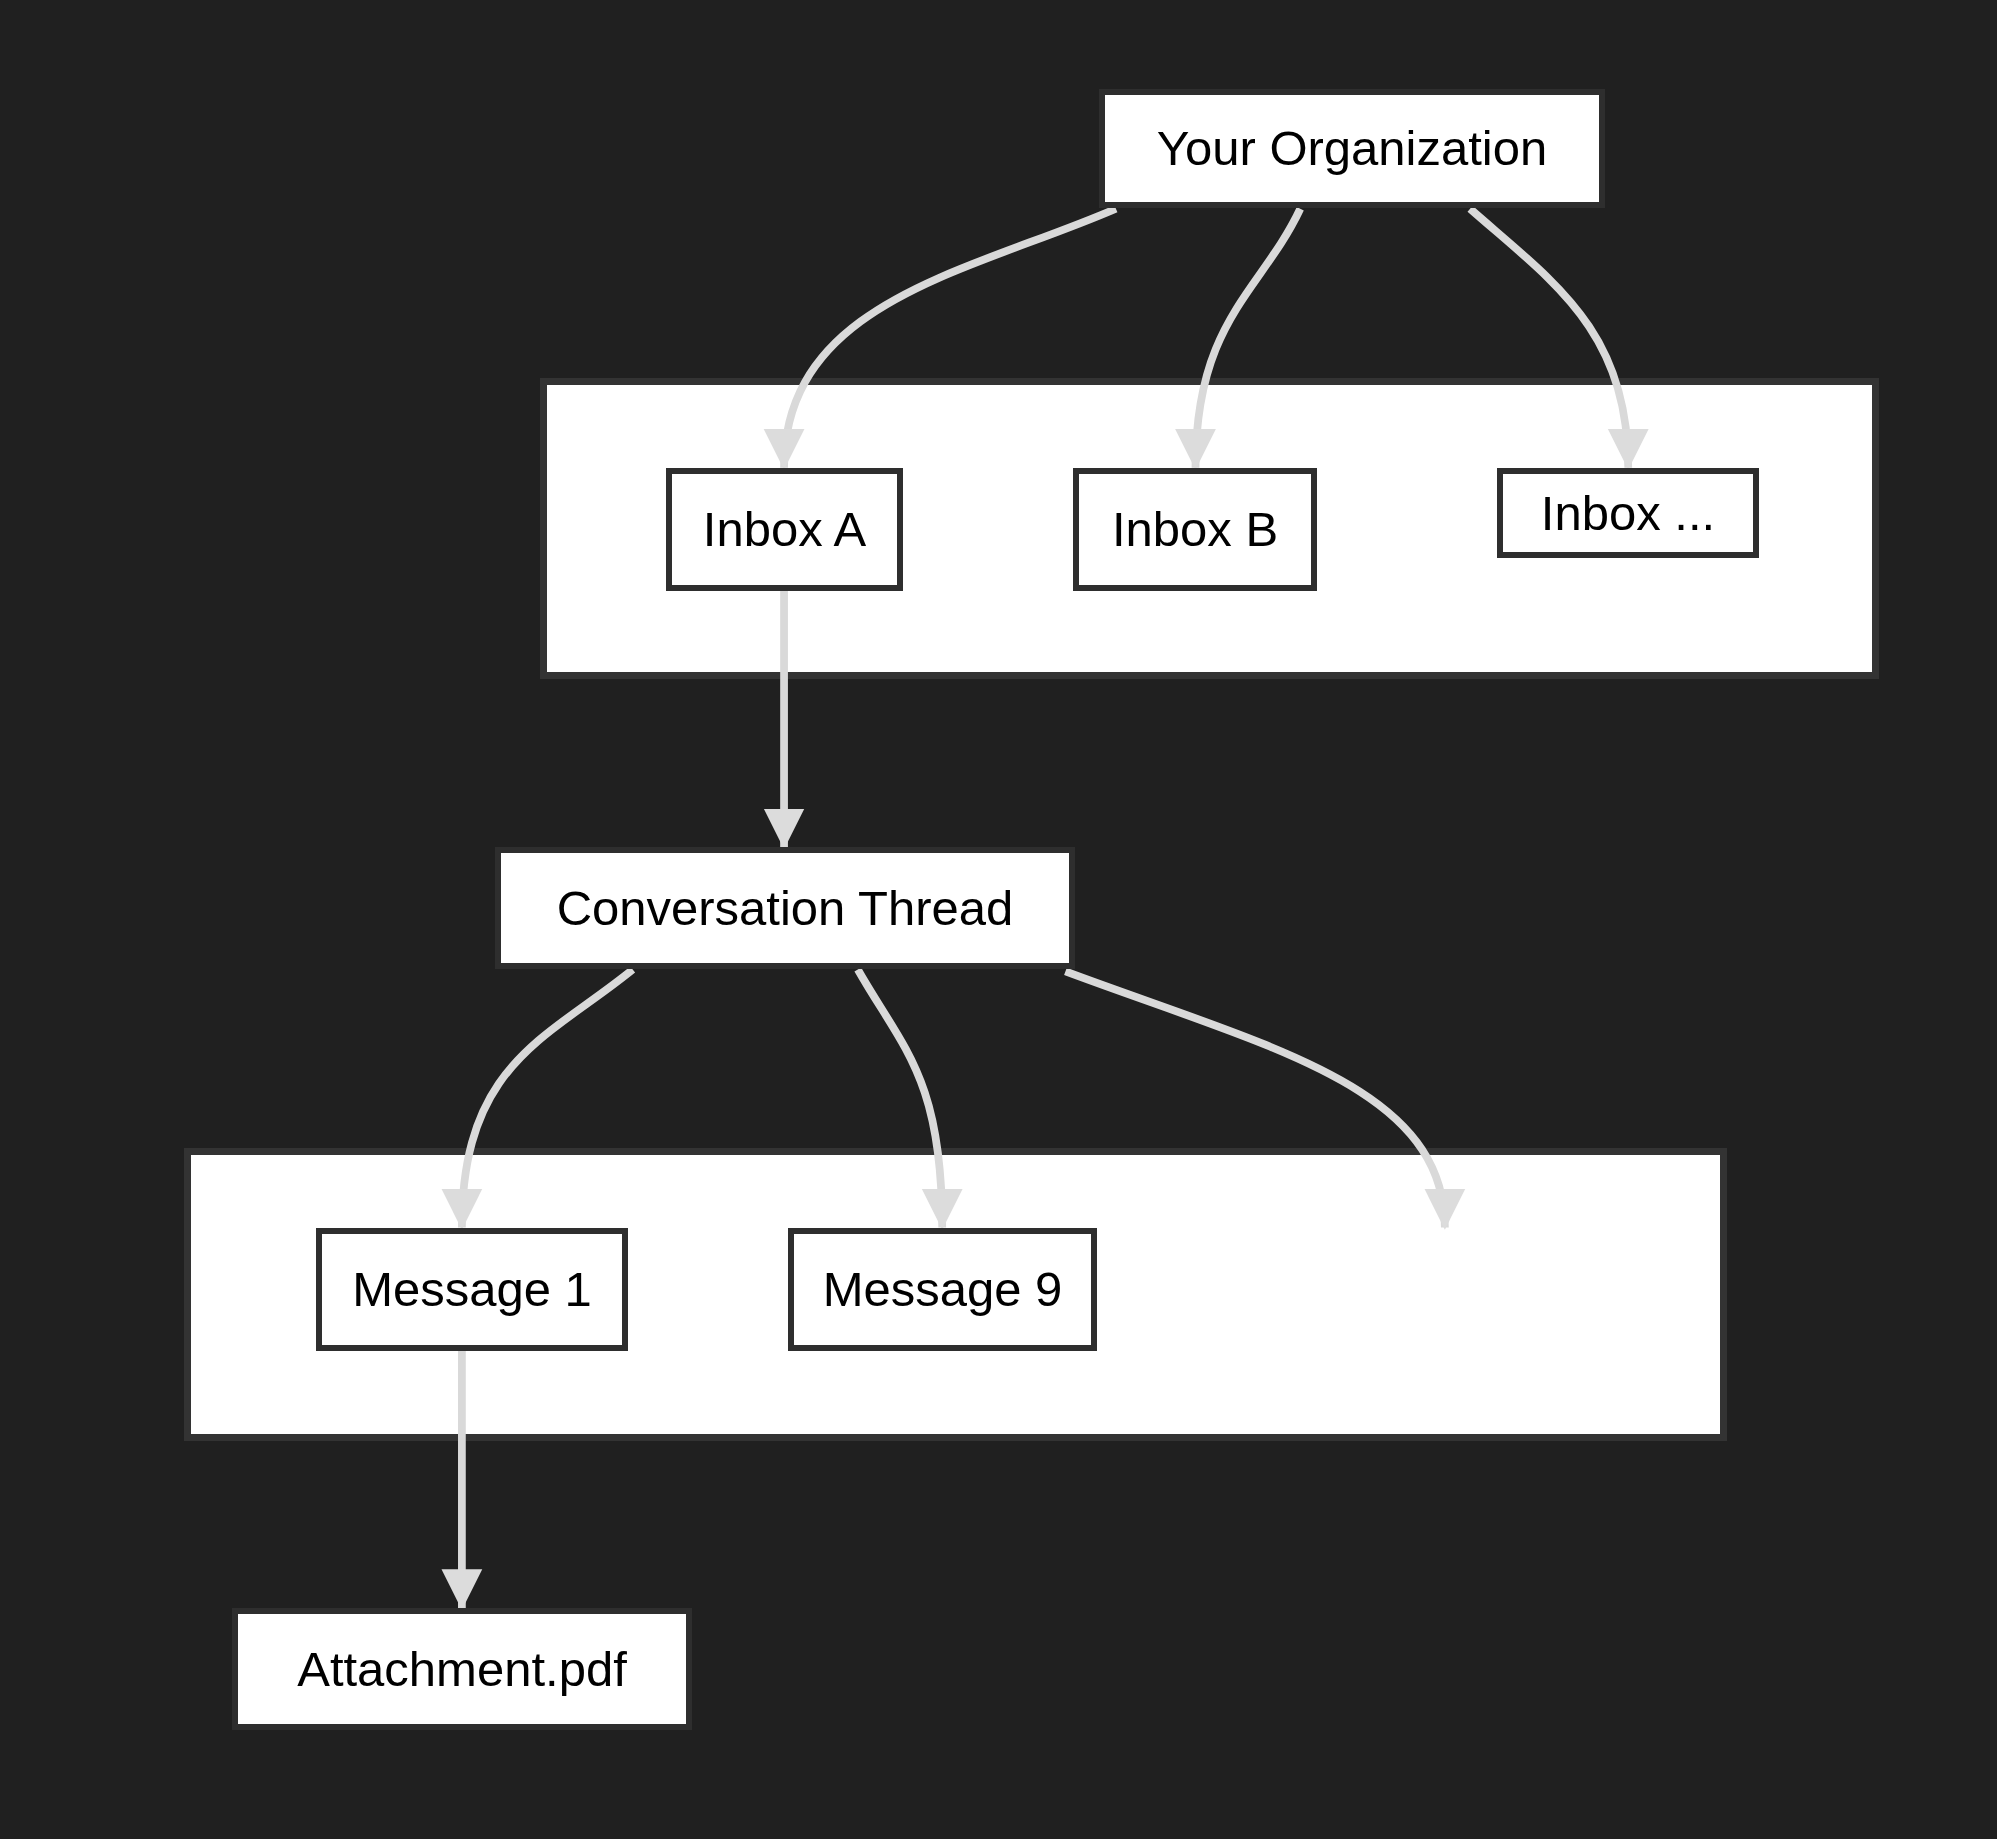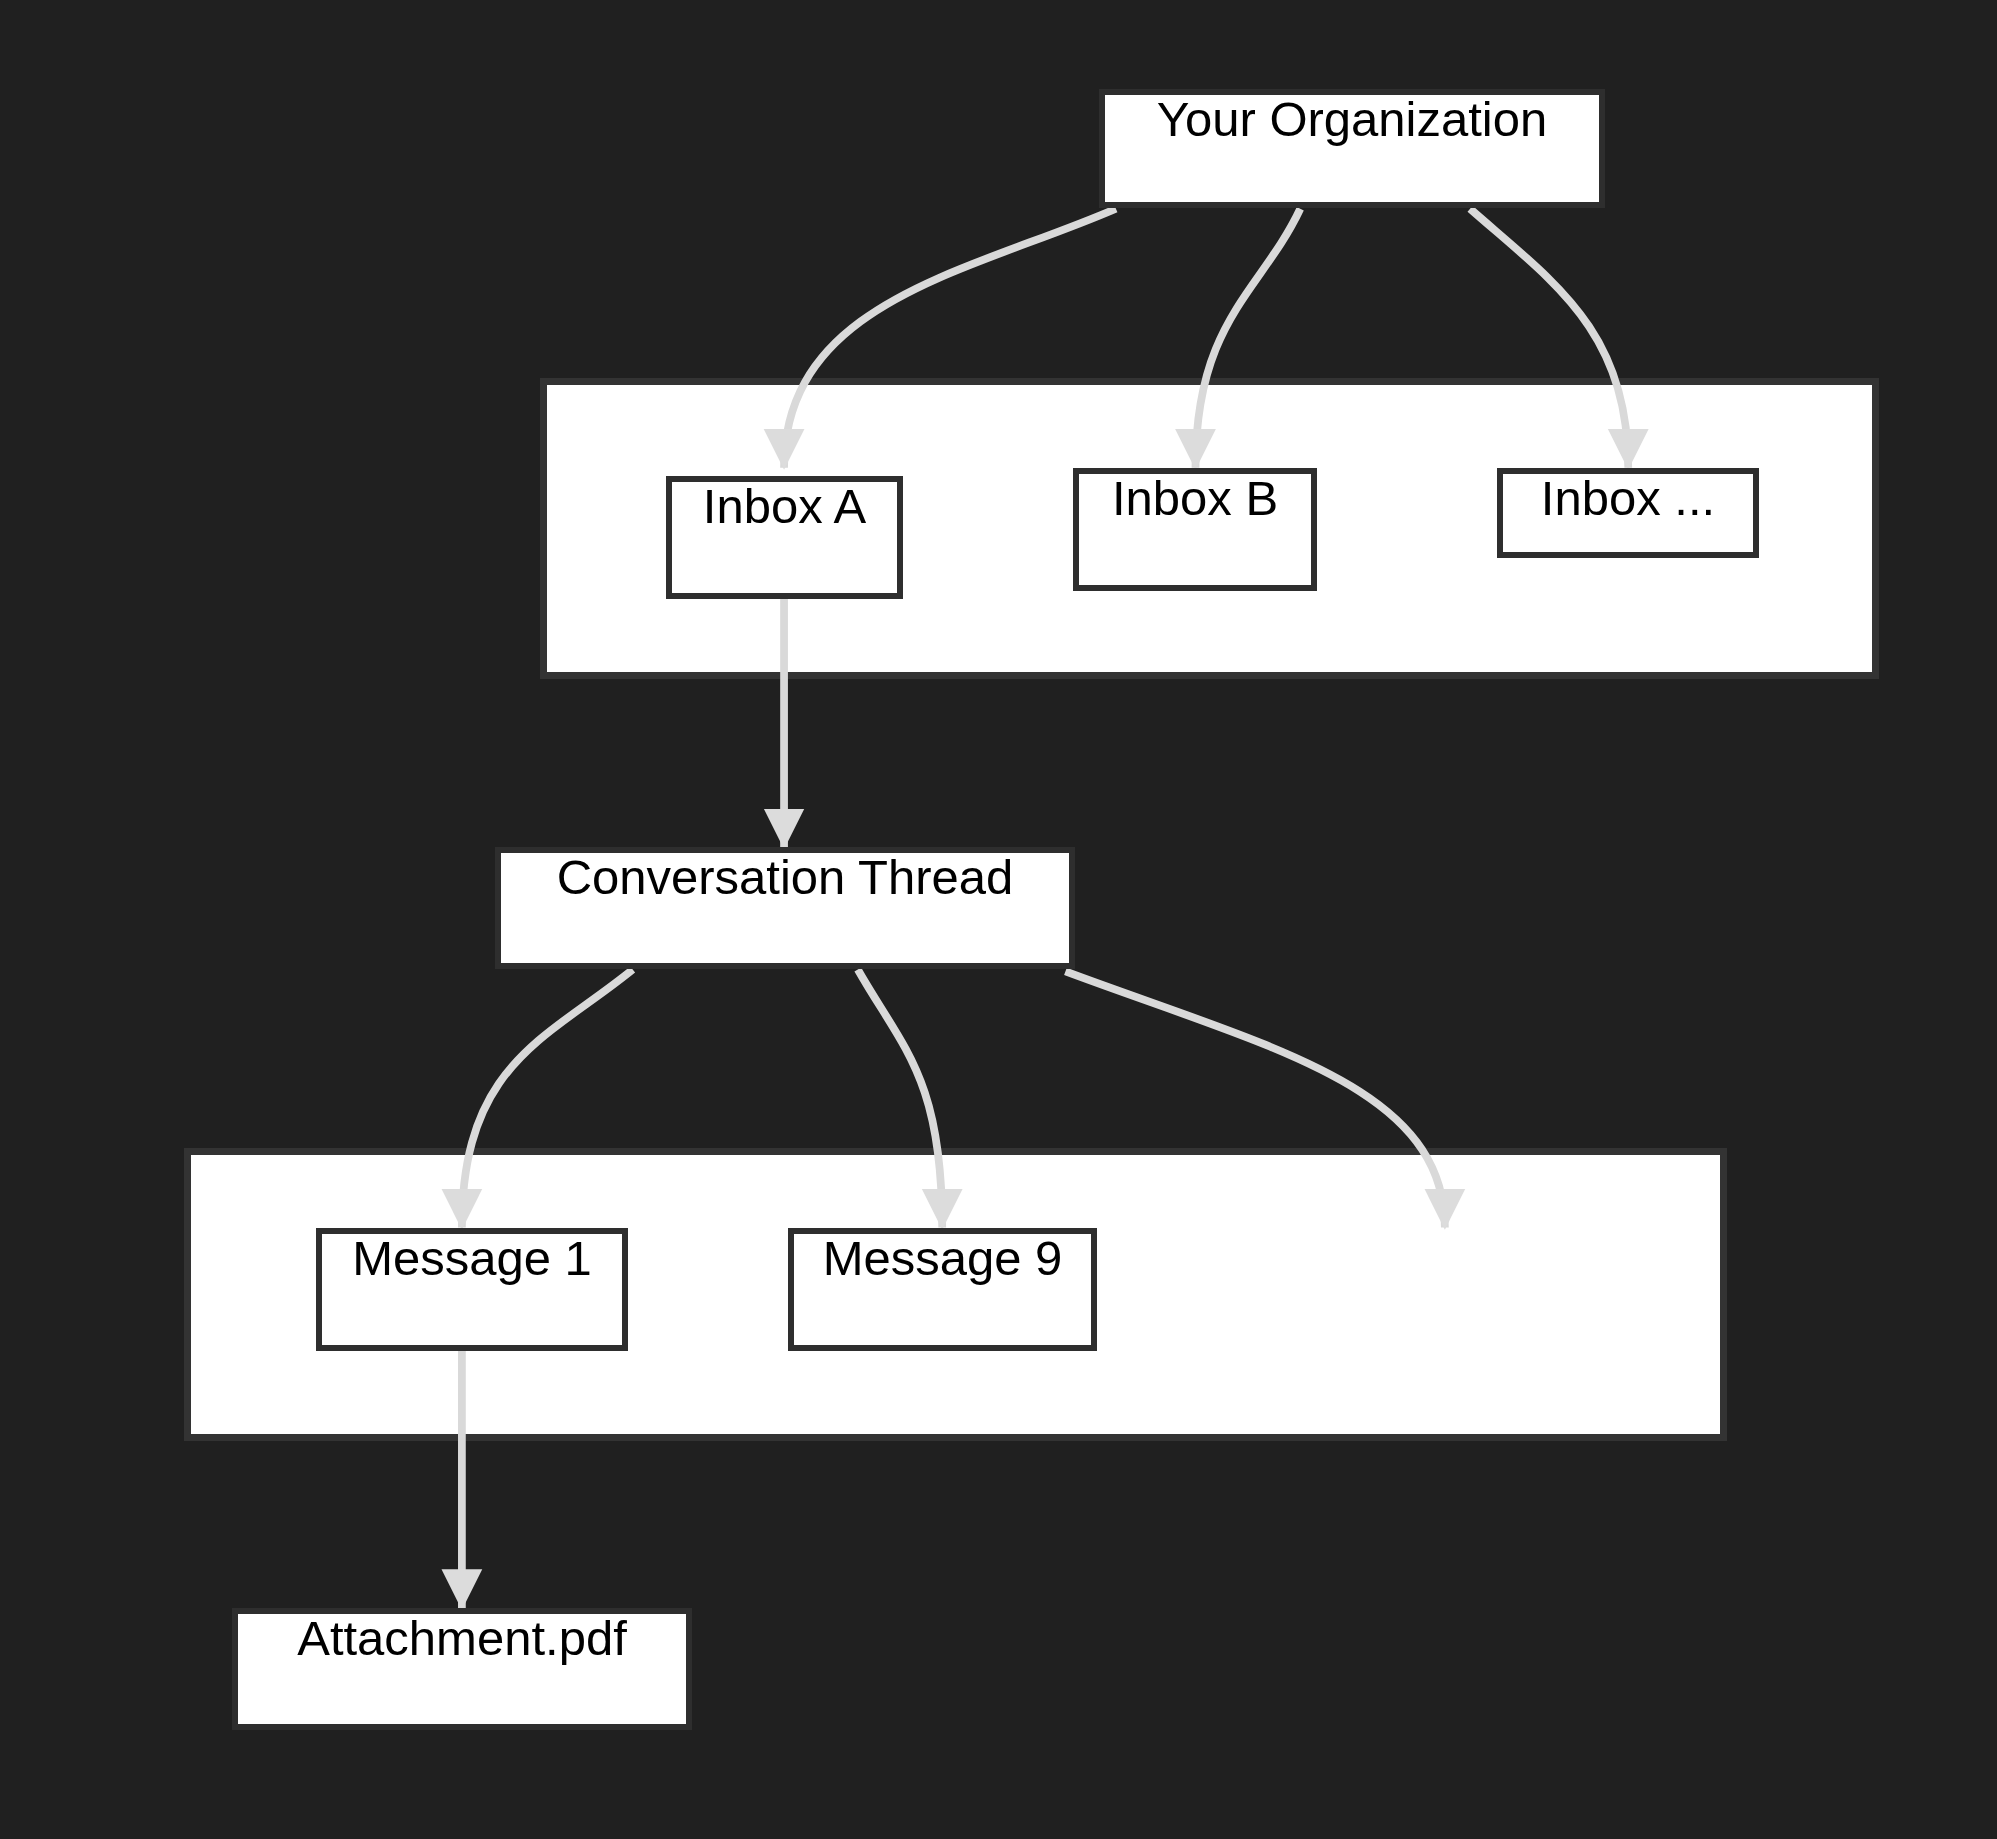--- a/index.html
+++ b/index.html
@@ -22,36 +22,36 @@
     position: absolute;
     left: 0; top: 0;
     z-index: 2;
   }
   .node {
     position: absolute;
     background: #ffffff;
     border: 6.8px solid #2e2e2e;
     box-sizing: border-box;
     display: flex;
-    align-items: flex-start;
+    align-items: center;
     justify-content: center;
     color: #000000;
     font-size: 49px;
     line-height: 1;
     z-index: 3;
     white-space: nowrap;
   }
   .edge {
     fill: none;
     stroke: #d9d9d9;
     stroke-width: 8px;
   }
   
   #n-your-org   { left: 1099px; top:   89px; width: 506px; height: 119px; }
-  #n-inbox-a    { left:  666px; top:  468px; width: 237px; height: 123px; margin-top: 8px; }
+  #n-inbox-a    { left:  666px; top:  468px; width: 237px; height: 123px; }
   #n-inbox-b    { left: 1073px; top:  468px; width: 244px; height: 123px; }
   #n-inbox-more { left: 1497px; top:  468px; width: 262px; height: 90px; }
   #n-conv       { left:  495px; top:  847px; width: 580px; height: 122px; }
   #n-msg-1      { left:  316px; top: 1228px; width: 312px; height: 123px; }
   #n-msg-2      { left:  788px; top: 1228px; width: 309px; height: 123px; }
   #n-msg-more   { left: 1286px; top: 1228px; width: 318px; height: 123px; }
   #n-attachment { left:  232px; top: 1608px; width: 460px; height: 122px; }
   #cluster-inboxes  { left: 540px; top:  378px; width: 1339px; height: 301px; }
   #cluster-messages { left: 184px; top: 1148px; width: 1543px; height: 293px; }
 </style>

